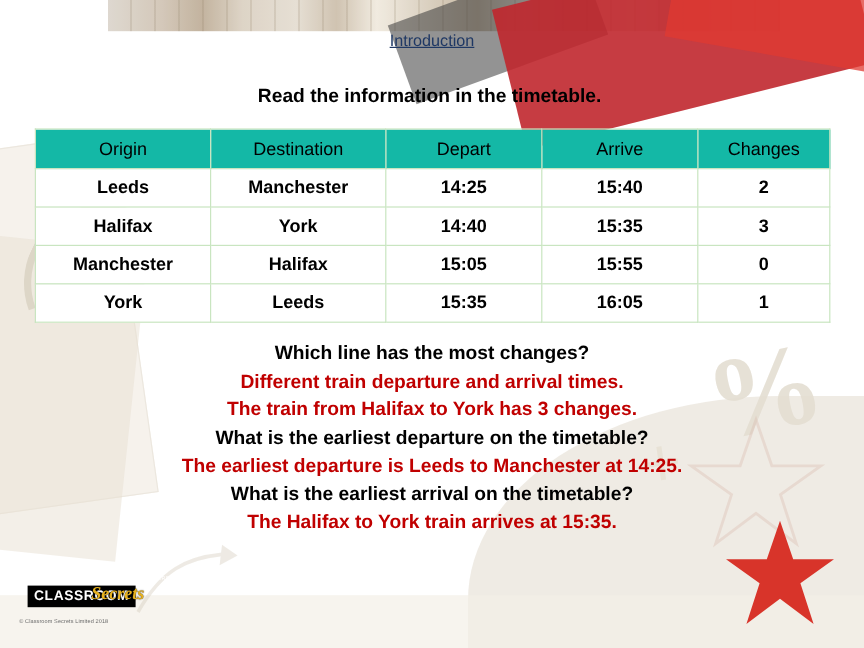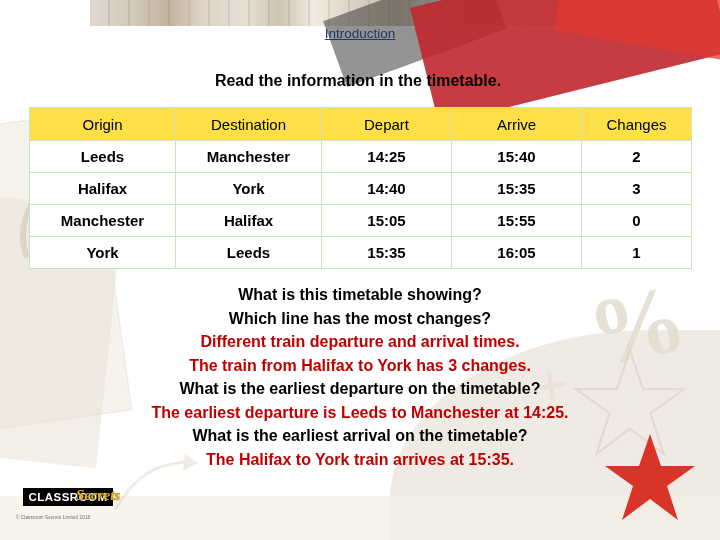--- a/index.html
+++ b/index.html
@@ -216,21 +216,21 @@
   table.timetable td {
     border: 1px solid #c9e5c0;
     height: 31px;
     font-size: 15px;
     color: #000000;
     text-align: center;
     padding: 0 6px;
     background: #ffffff;
   }
   table.timetable thead th {
-    background: #fde047;
+    background: #14b8a6;
     font-weight: normal;
     font-size: 15px;
     height: 32px;
   }
   table.timetable tbody td {
     font-weight: bold;
     margin-left: 26px;
   }
   table.timetable tbody td.num {
   }
@@ -388,21 +388,20 @@
           <td>York</td>
           <td>Leeds</td>
           <td class="num">15:35</td>
           <td class="num">16:05</td>
           <td class="num">1</td>
         </tr>
       </tbody>
     </table>
 
     <div class="qa-block">
-      <div class="qa-line">What is this timetable showing?</div>
       <div class="qa-line">Which line has the most changes?</div>
       <div class="qa-line answer">Different train departure and arrival times.</div>
       <div class="qa-line answer">The train from Halifax to York has 3 changes.</div>
       <div class="qa-line">What is the earliest departure on the timetable?</div>
       <div class="qa-line answer">The earliest departure is Leeds to Manchester at 14:25.</div>
       <div class="qa-line">What is the earliest arrival on the timetable?</div>
       <div class="qa-line answer">The Halifax to York train arrives at 15:35.</div>
     </div>
 
     <div class="logo">

